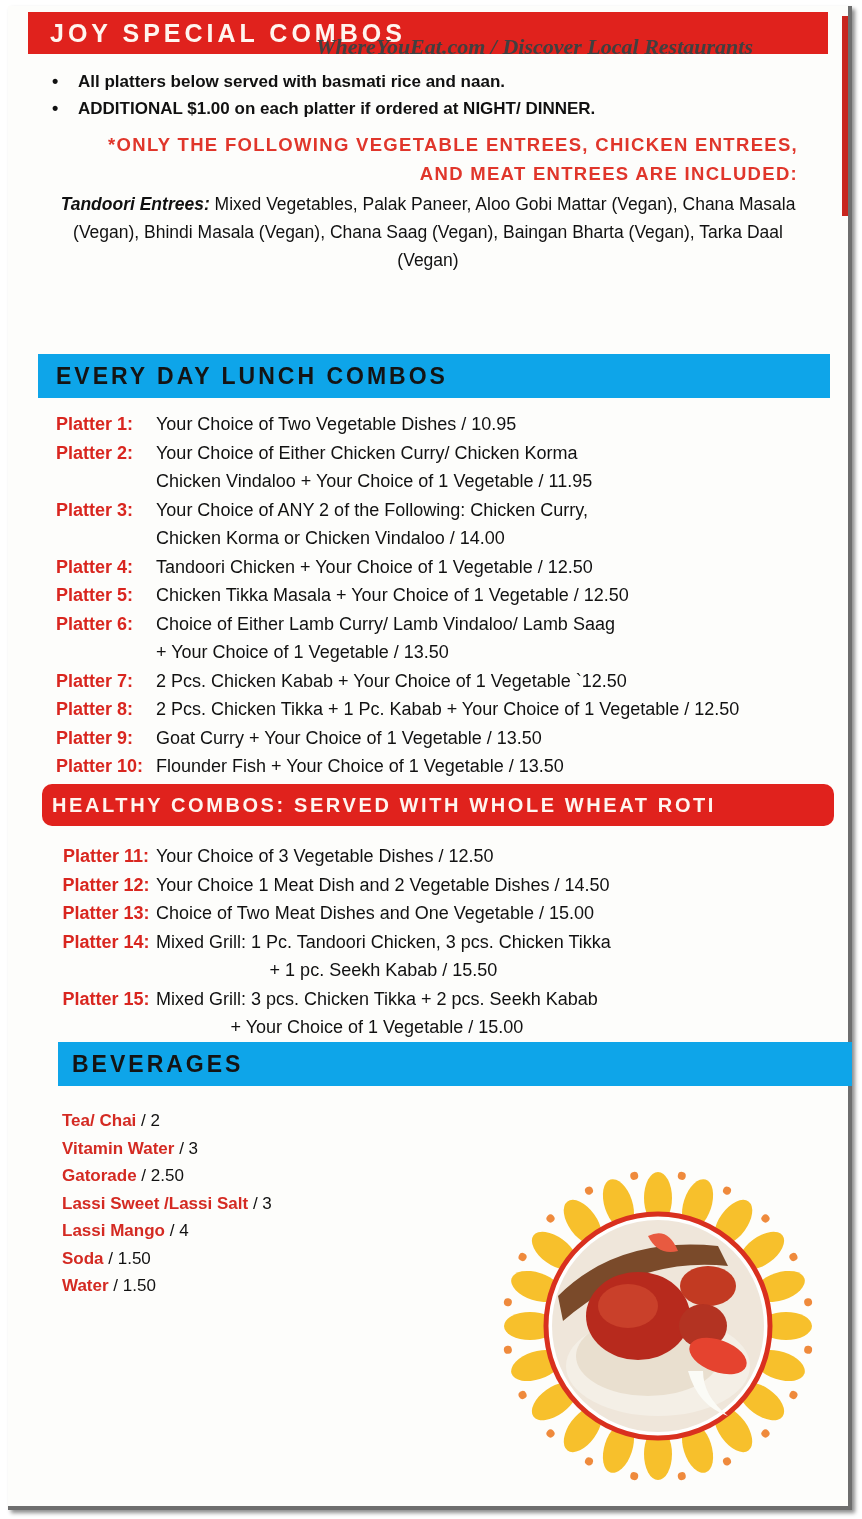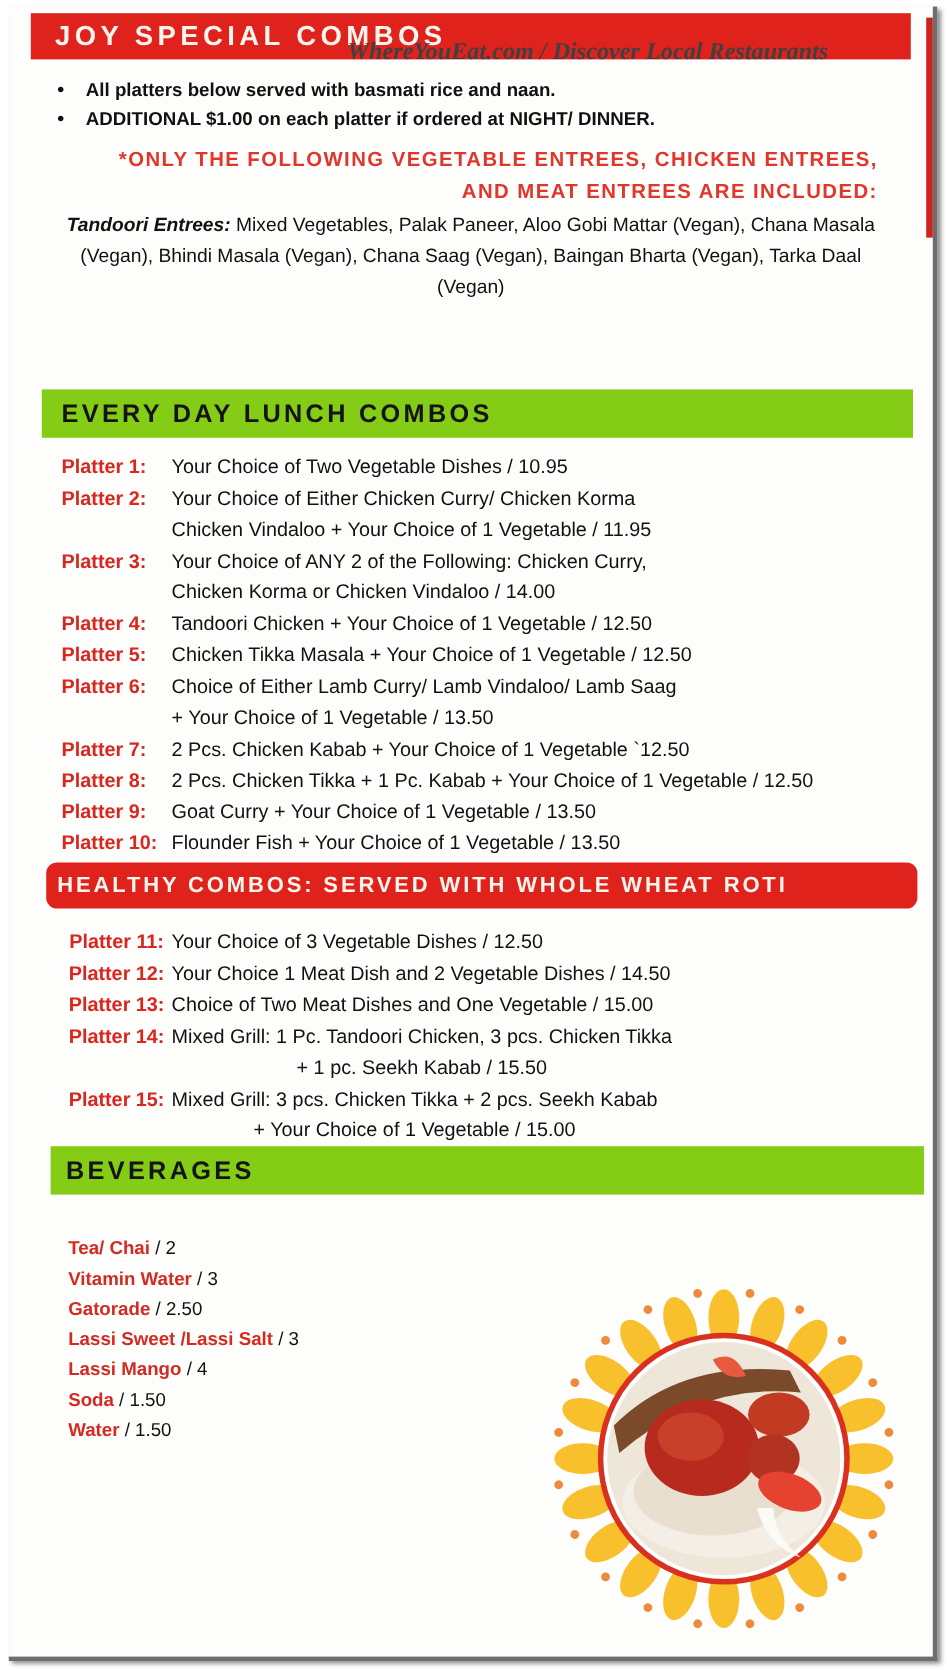--- a/index.html
+++ b/index.html
@@ -5,40 +5,40 @@
   html, body { margin: 0; padding: 0; background: #ffffff; }
   body { width: 862px; height: 1519px; position: relative; overflow: hidden;
          font-family: "Liberation Sans", "DejaVu Sans", sans-serif; color: #111; }
   .page { position: absolute; left: 8px; top: 6px; width: 840px; height: 1500px;
           background: #fdfdfb; border-right: 4px solid #6e6e6e; border-bottom: 4px solid #6e6e6e;
           box-shadow: 3px 3px 4px rgba(0,0,0,0.45); }
   .right-strip { position: absolute; right: 0; top: 10px; width: 6px; height: 200px; background: #c9251e; }
 
   .banner { position: absolute; display: flex; align-items: center; letter-spacing: 3px; font-weight: bold; text-align: center; }
   .banner.red { background: #e0221d; color: #fff5ef; }
-  .banner.yellow { background: #84cc16; color: #141414; }
+  .banner.yellow { background: #0ea5e9; color: #141414; }
 
   .watermark { position: absolute; left: 308px; top: 28px; font-family: "Liberation Serif", serif;
                font-style: italic; font-weight: bold; font-size: 22px; color: #404040; white-space: nowrap; }
 
   .bullets { position: absolute; left: 44px; top: 62px; font-weight: bold; font-size: 17px; line-height: 27px; }
   .bullets div::before { content: "\2022"; display: inline-block; width: 26px; font-size: 18px; }
 
   .note { position: absolute; left: 30px; width: 760px; text-align: right; color: #e0362b;
           font-weight: bold; font-size: 18.5px; letter-spacing: 1.3px; line-height: 29px; }
 
   .entrees { position: absolute; left: 40px; width: 760px; text-align: center; font-size: 17.5px; line-height: 28px; }
   .entrees .lbl { font-weight: bold; font-style: italic; }
 
   .platters { position: absolute; left: 48px; font-size: 18px; line-height: 28.5px; }
   .platter { display: flex; }
   .platter .num { color: #d9261f; font-weight: bold; white-space: nowrap; }
   .platter .desc { white-space: pre-line; }
 
-  .bev { position: absolute; left: 54px; top: 1101px; font-size: 17px; line-height: 27.5px; margin-top: 14px; }
+  .bev { position: absolute; left: 54px; top: 1101px; font-size: 17px; line-height: 27.5px; }
   .bev .name { color: #d42a22; font-weight: bold; }
 
   .photo { position: absolute; left: 490px; top: 1160px; width: 320px; height: 320px; }
 </style>
 </head>
 <body>
 
 <div class="page">
   <div class="right-strip"></div>
 
@@ -134,21 +134,21 @@
         <span class="desc">Mixed Grill: 1 Pc. Tandoori Chicken, 3 pcs. Chicken Tikka
 + 1 pc. Seekh Kabab / 15.50</span>
       </div>
     <div class="platter">
         <span class="num" style="width:100px">Platter 15:</span>
         <span class="desc">Mixed Grill: 3 pcs. Chicken Tikka + 2 pcs. Seekh  Kabab
 + Your Choice of 1 Vegetable / 15.00</span>
       </div>
   </div>
 
-  <div class="banner yellow" style="left:38px; top:1036px; width:794px; height:44px; padding-left:14px; box-sizing:border-box; font-size:23px;">
+  <div class="banner yellow" style="left:50px; top:1036px; width:794px; height:44px; padding-left:14px; box-sizing:border-box; font-size:23px;">
     <span>BEVERAGES</span>
   </div>
 
   <div class="bev">
     <div><span class="name">Tea/ Chai</span><span> / 2</span></div>
     <div><span class="name">Vitamin Water</span><span> / 3</span></div>
     <div><span class="name">Gatorade</span><span> / 2.50</span></div>
     <div><span class="name">Lassi Sweet /Lassi Salt</span><span> / 3</span></div>
     <div><span class="name">Lassi Mango</span><span> / 4</span></div>
     <div><span class="name">Soda</span><span> / 1.50</span></div>

